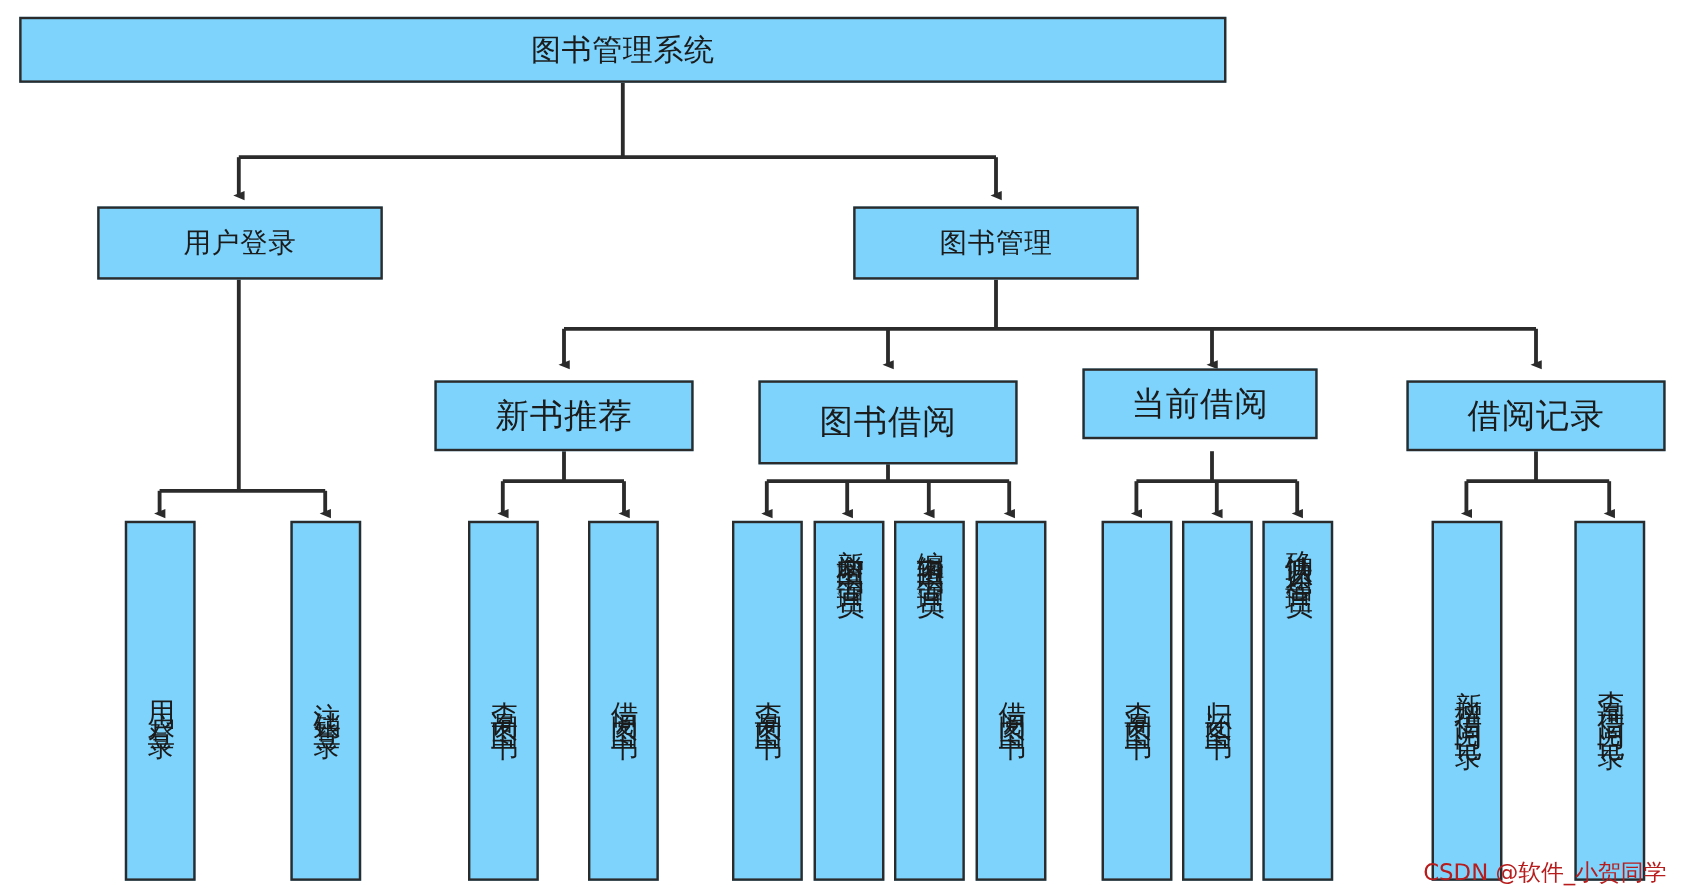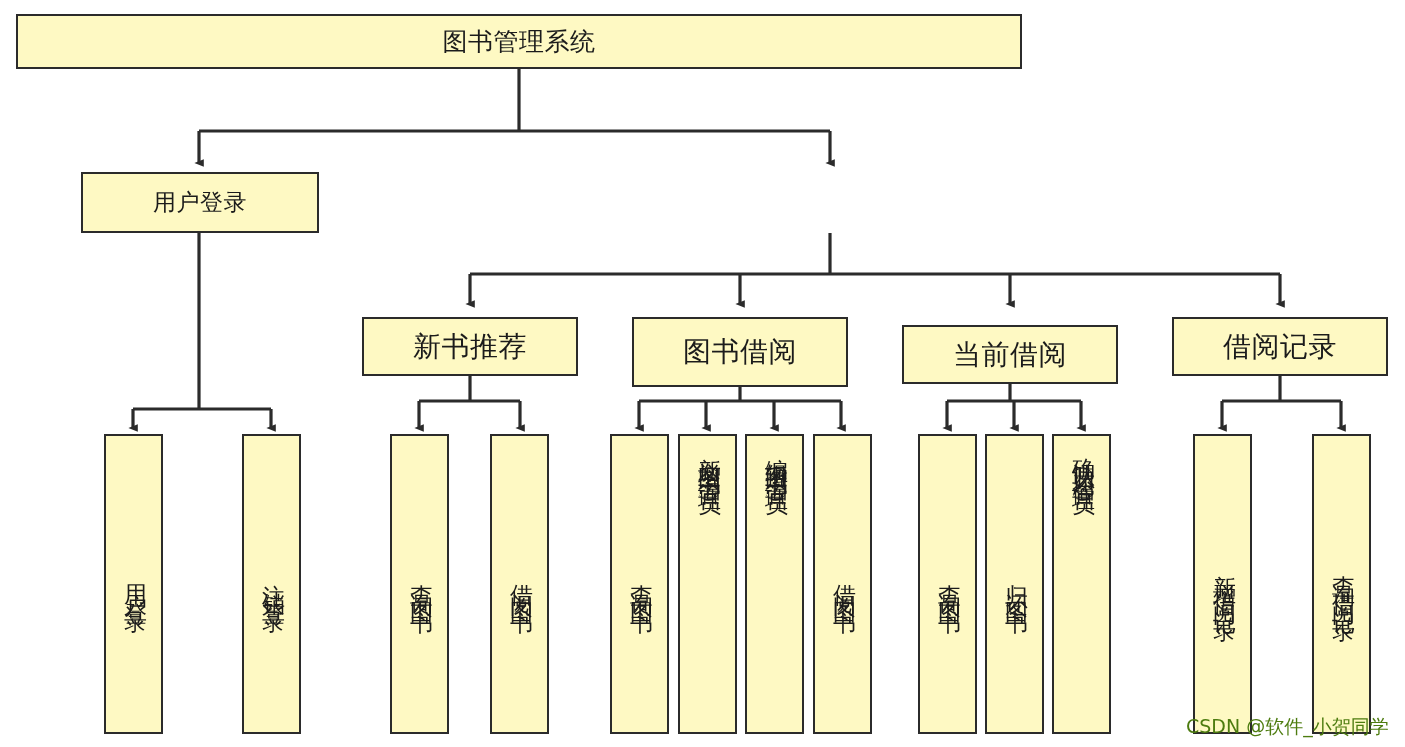--- a/index.html
+++ b/index.html
@@ -23,28 +23,27 @@
     position: absolute;
     left: 0;
     top: 0;
     width: 1405px;
     height: 747px;
     pointer-events: none;
   }
   .node {
     position: absolute;
     box-sizing: border-box;
-    background: #fef9c3;
+    background: #7dd3fc;
     border: 2px solid #2b2b2b;
     display: flex;
     align-items: center;
     justify-content: center;
     overflow: hidden;
     z-index: 2;
-    font-family: Liberation Mono, monospace;
   }
   .node-label {
     color: #1b1b1b;
     letter-spacing: 0.5px;
     white-space: nowrap;
   }
   .root .node-label {
     font-size: 25px;
   }
   .lvl2 .node-label {
@@ -72,21 +71,21 @@
     white-space: nowrap;
   }
   .leaf.tight .node-label {
     letter-spacing: 5px;
   }
   #watermark {
     position: absolute;
     left: 1186px;
     top: 714px;
     font-size: 19px;
-    color: #4d7c0f;
+    color: #b91c1c;
     white-space: nowrap;
     z-index: 3;
   }
 </style>
 </head>
 <body>
 
 <div id="canvas">
 
   <svg id="wires" viewBox="0 0 1405 747" xmlns="http://www.w3.org/2000/svg">
@@ -141,28 +140,31 @@
     </g>
   </svg>
 
   <div class="node root" style="left:16px; top:14px; width:1006px; height:55px;">
     <span class="node-label">图书管理系统</span>
   </div>
 
   <div class="node lvl2" style="left:81px; top:172px; width:238px; height:61px;">
     <span class="node-label">用户登录</span>
   </div>
+  <div class="node lvl2" style="left:711px; top:172px; width:238px; height:61px;">
+    <span class="node-label">图书管理</span>
+  </div>
 
   <div class="node lvl3" style="left:362px; top:317px; width:216px; height:59px;">
     <span class="node-label">新书推荐</span>
   </div>
   <div class="node lvl3" style="left:632px; top:317px; width:216px; height:70px;">
     <span class="node-label">图书借阅</span>
   </div>
-  <div class="node lvl3" style="left:902px; top:325px; width:216px; height:59px;">
+  <div class="node lvl3" style="left:902px; top:307px; width:196px; height:59px;">
     <span class="node-label">当前借阅</span>
   </div>
   <div class="node lvl3" style="left:1172px; top:317px; width:216px; height:59px;">
     <span class="node-label">借阅记录</span>
   </div>
 
   <div class="node leaf center" style="left:104px; top:434px; width:59px; height:300px;">
     <span class="node-label">用户登录</span>
   </div>
   <div class="node leaf center" style="left:242px; top:434px; width:59px; height:300px;">

